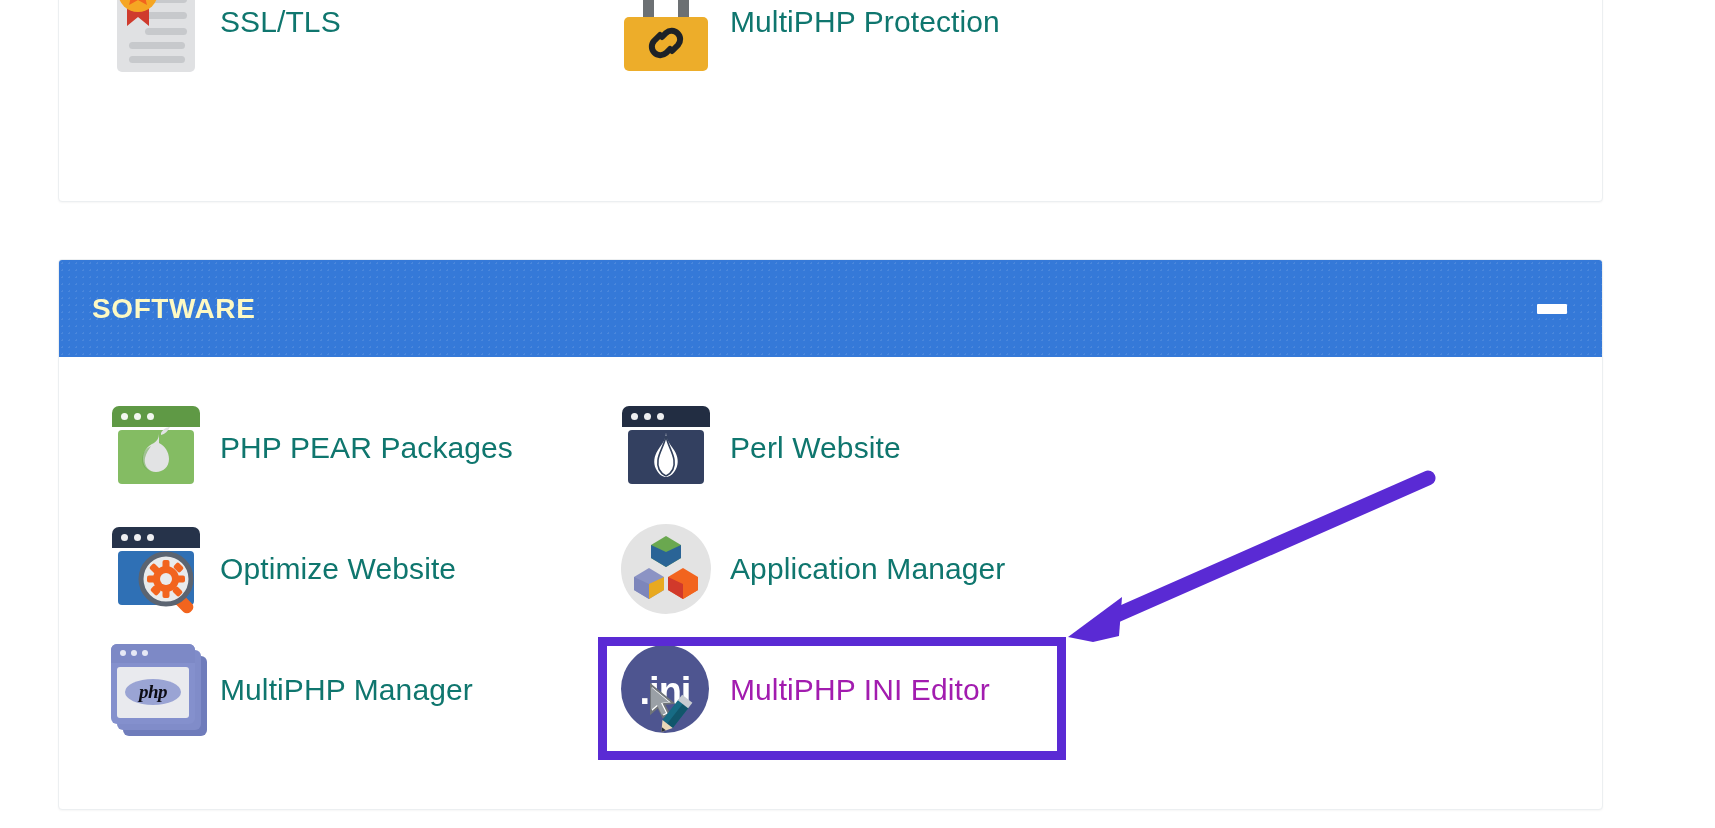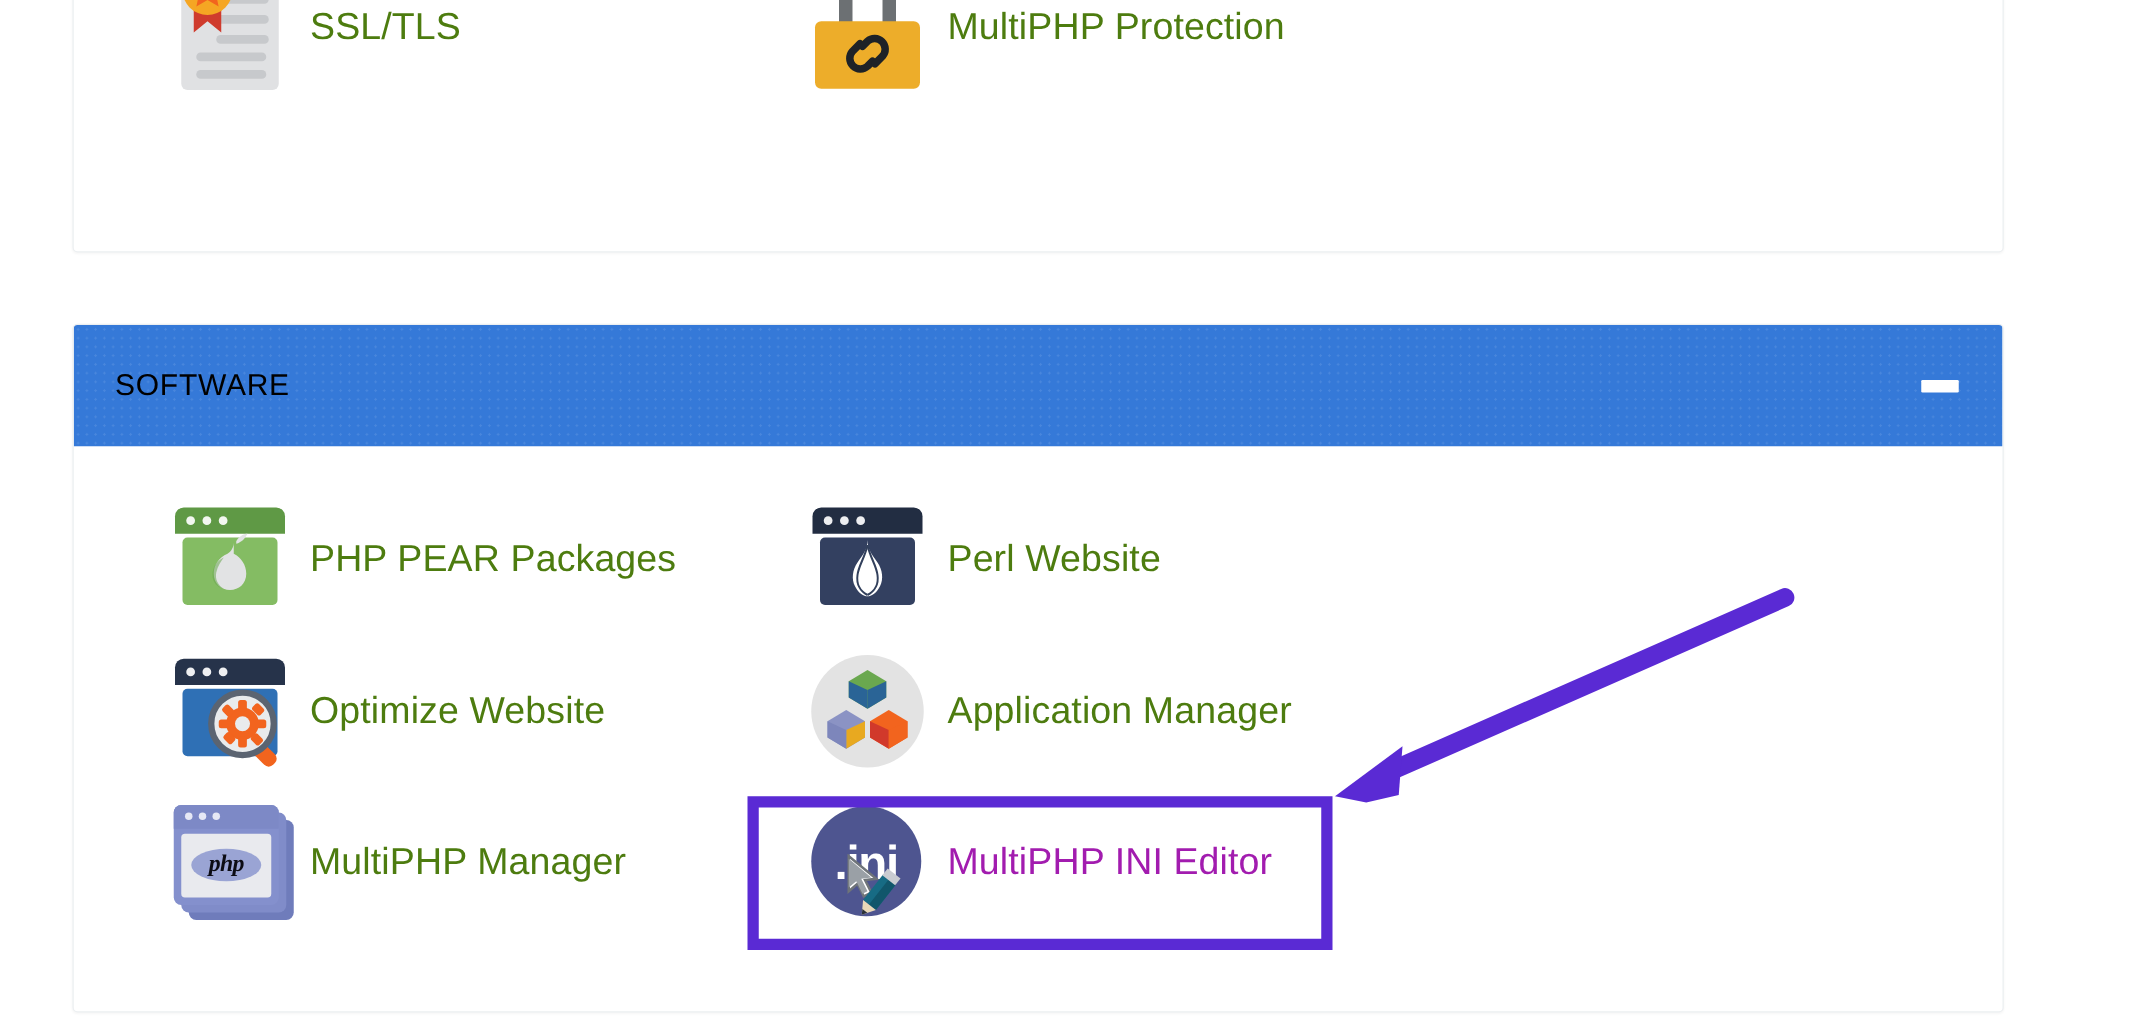--- a/index.html
+++ b/index.html
@@ -55,23 +55,23 @@
     content: "";
     position: absolute;
     inset: 0;
     background-image: radial-gradient(rgba(255,255,255,0.10) 1px, transparent 1px);
     background-size: 7px 7px;
     pointer-events: none;
   }
   .panel-title {
     position: relative;
     z-index: 2;
-    color: #000000;
-    font-size: 24px;
-    font-weight: 400;
+    color: #fef9c3;
+    font-size: 28px;
+    font-weight: 700;
     letter-spacing: 0.6px;
   }
   .collapse-btn {
     position: relative;
     z-index: 2;
     width: 34px;
     height: 34px;
     display: flex;
     align-items: center;
     justify-content: center;
@@ -103,25 +103,24 @@
     gap: 19px;
     text-decoration: none;
     cursor: pointer;
   }
   .tile-icon {
     flex: 0 0 auto;
     width: 90px;
     display: flex;
     align-items: center;
     justify-content: center;
-    margin-left: 28px;
   }
   .tile-label {
     font-size: 30px;
-    color: #4d7c0f;
+    color: #0f766e;
     font-weight: 400;
     white-space: nowrap;
     letter-spacing: 0.1px;
   }
   .tile.muted .tile-label { color: #a21caf; }
 
   
   .sec-grid {
     display: grid;
     grid-template-columns: 510px 510px 510px;

